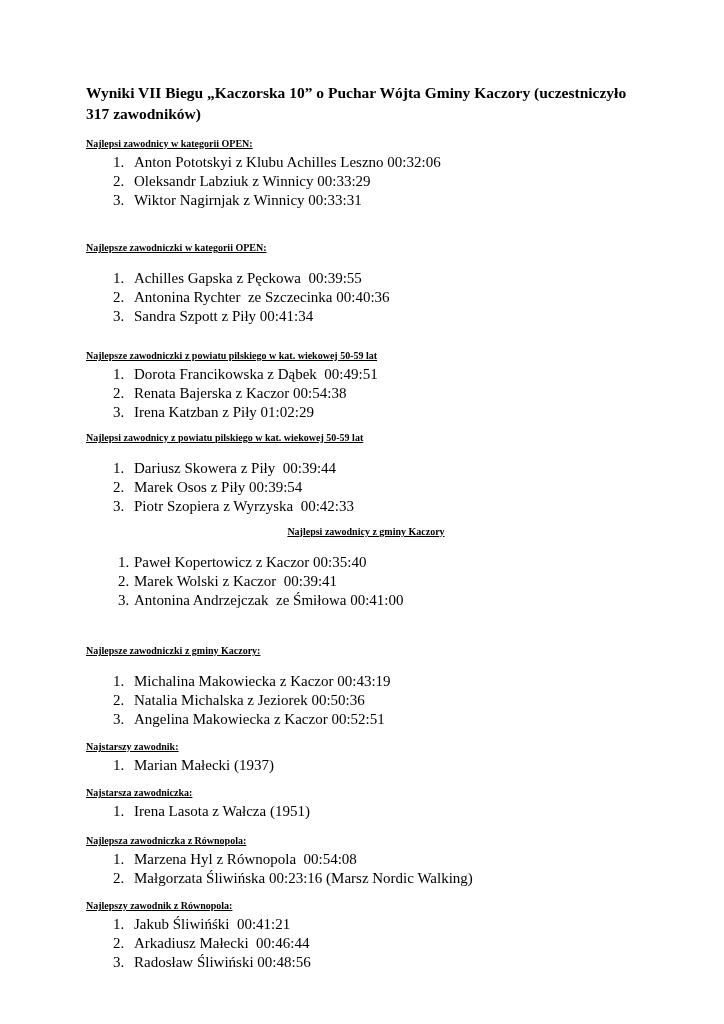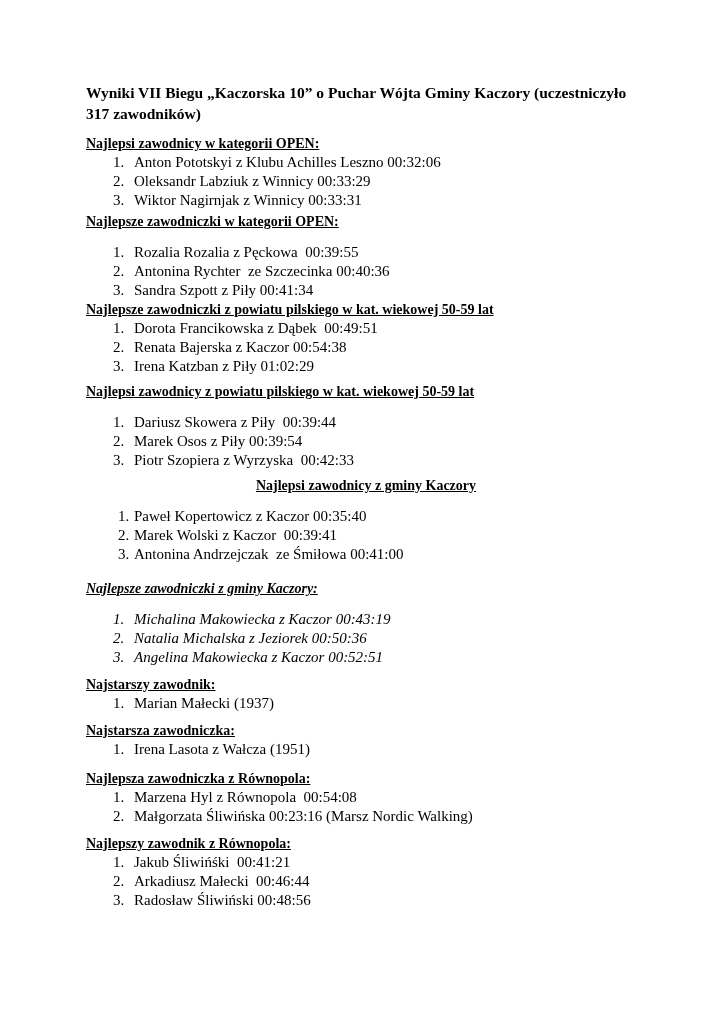--- a/index.html
+++ b/index.html
@@ -30,31 +30,31 @@
     margin: 0;
     max-width: 560px;
   }
   .sections {
     margin: 0;
   }
   .section {
     margin-top: 15px;
   }
   .section:nth-child(1)  { margin-top: 10px; }
-  .section:nth-child(2)  { margin-top: 2px; }
-  .section:nth-child(3)  { margin-top: 0;  }
+  .section:nth-child(2)  { margin-top: 28px; }
+  .section:nth-child(3)  { margin-top: 20px;  }
   .section:nth-child(4)  { margin-top: 6px;  }
   .section:nth-child(5)  { margin-top: 6px; text-align: center; }
-  .section:nth-child(6)  { margin-top: 15px; font-style: italic; }
+  .section:nth-child(6)  { margin-top: 31px; }
   .section:nth-child(7)  { margin-top: 8px;  }
   .section:nth-child(8)  { margin-top: 8px;    }
   .section:nth-child(9)  { margin-top: 10px; }
   .section:nth-child(10) { margin-top: 8px;  }
   .section-heading {
-    font-size: 14px;
+    font-size: 10px;
     font-weight: bold;
     text-decoration: underline;
     line-height: 19px;
     margin: 0;
   }
   .result-list {
     list-style: none;
     margin: 0;
     padding: 0;
     font-size: 15px;
@@ -102,21 +102,21 @@
     <span class="item-text">Wiktor Nagirnjak z Winnicy 00:33:31</span>
   </li>
 </ol>
   </div>
 
   <div class="section gap-after-heading">
     <h2 class="section-heading">Najlepsze zawodniczki w kategorii OPEN:</h2>
     <ol class="result-list">
   <li class="result-item">
     <span class="item-num">1.</span>
-    <span class="item-text">Rozalia Rozalia z Pęckowa  00:39:55</span>
+    <span class="item-text">Achilles Gapska z Pęckowa  00:39:55</span>
   </li>
 
   <li class="result-item">
     <span class="item-num">2.</span>
     <span class="item-text">Antonina Rychter  ze Szczecinka 00:40:36</span>
   </li>
 
   <li class="result-item">
     <span class="item-num">3.</span>
     <span class="item-text">Sandra Szpott z Piły 00:41:34</span>

